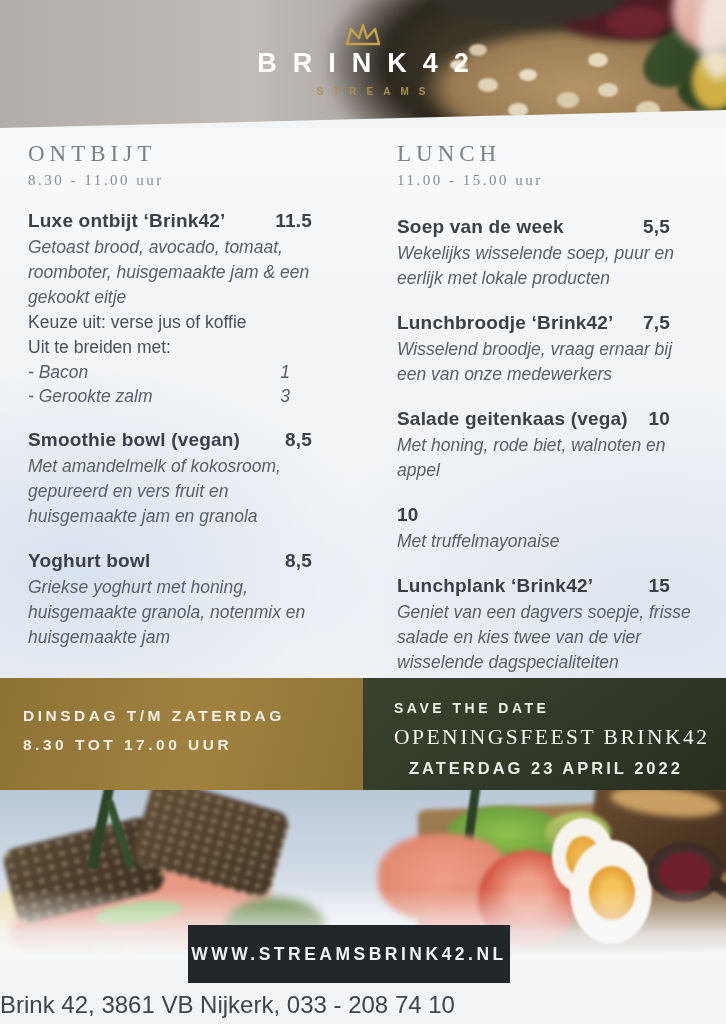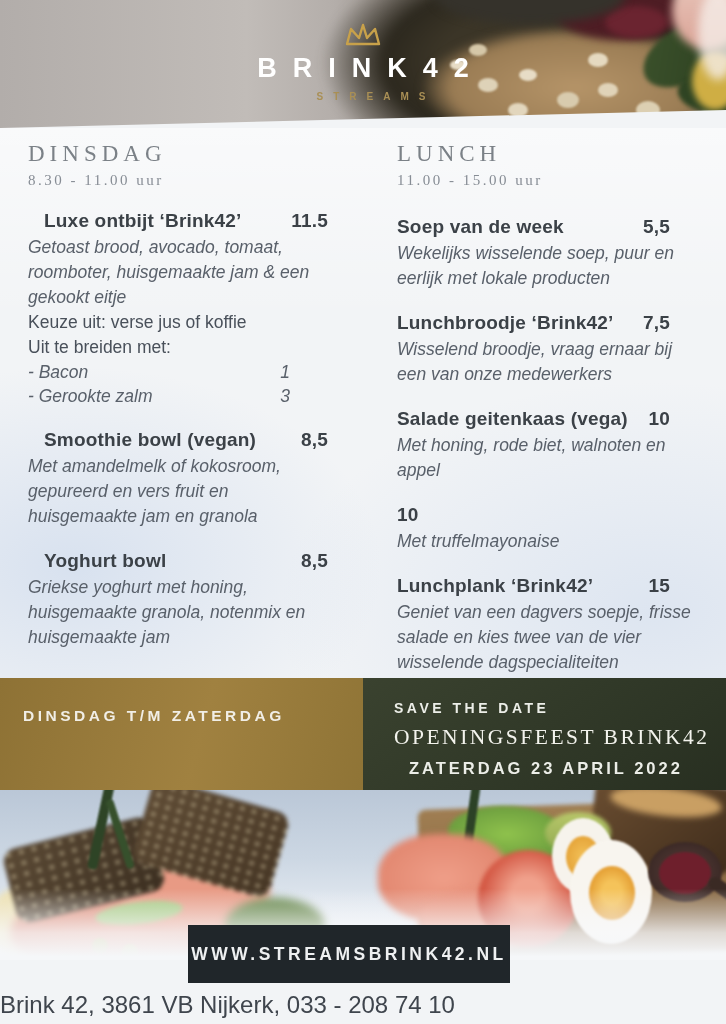--- a/index.html
+++ b/index.html
@@ -8,42 +8,42 @@
     background:#b6b1ae;font-family:"Liberation Sans",sans-serif;
     -webkit-font-smoothing:antialiased;
   }
   .d{position:absolute;border-radius:50%;}
 
   
   #header{position:absolute;top:0;left:0;width:726px;height:150px;overflow:hidden;
     background:linear-gradient(90deg,#b2adaa 0%,#c1bcb8 34%,#b4aeaa 46%,#a59e98 52%,#938b84 58%);}
   #header-photo{position:absolute;left:300px;top:0;width:426px;height:150px;}
   #logo{position:absolute;top:22px;left:0;width:726px;text-align:center;z-index:5;}
-  #brand{margin-top:5px;font-size:27px;font-weight:bold;letter-spacing:16px;padding-left:16px;color:#ffffff;}
+  #brand{font-size:27px;font-weight:bold;letter-spacing:16px;padding-left:16px;color:#ffffff;}
   #brand-sub{margin-top:7px;font-size:10px;font-weight:bold;letter-spacing:10px;padding-left:26px;color:#a98f55;}
 
   
   #paper{position:absolute;inset:0;background:#f2f4f6;
     clip-path:polygon(0 128px,726px 110px,726px 1024px,0 1024px);
     filter:drop-shadow(0 -3px 4px rgba(70,70,70,.4));}
   #paper-tint{position:absolute;left:0;top:128px;width:726px;height:550px;pointer-events:none;
     background:
       radial-gradient(430px 280px at 10% 80%, rgba(173,195,228,.38), transparent 72%),
       radial-gradient(520px 320px at 90% 88%, rgba(173,195,228,.30), transparent 72%),
       linear-gradient(180deg, rgba(255,255,255,.55), rgba(255,255,255,0) 35%);}
 
   
   .col{position:absolute;top:141px;}
   #col-ontbijt{left:28px;width:336px;}
   #col-lunch{left:397px;width:316px;}
   .section-title{font-family:"Liberation Serif",serif;font-size:23px;letter-spacing:5px;color:#7b8187;}
   .section-hours{font-family:"Liberation Serif",serif;font-size:15px;letter-spacing:2.5px;color:#878d95;margin-top:5px;}
   .item{margin-top:21px;}
   .row{display:flex;justify-content:space-between;align-items:baseline;}
-  #col-ontbijt .row{width:284px;margin-left:16px;}
+  #col-ontbijt .row{width:284px;}
   #col-lunch .row{width:273px;}
   .iname,.iprice{font-size:19px;font-weight:bold;color:#3b4147;letter-spacing:.2px;}
   .desc{font-style:italic;font-size:17.5px;line-height:25px;color:#59606a;margin-top:3px;}
   #col-ontbijt .desc{width:312px;}
   #col-lunch .desc{width:300px;}
   .plain{font-size:17.5px;line-height:25px;color:#49505a;}
   .addon{font-style:italic;font-size:17.5px;line-height:24px;color:#59606a;display:flex;justify-content:space-between;width:262px;}
 
   
   #banners{position:absolute;top:678px;left:0;width:726px;height:112px;display:flex;}
@@ -92,21 +92,21 @@
     </svg>
     <div id="brand">BRINK42</div>
     <div id="brand-sub">STREAMS</div>
   </div>
 </div>
 
 <div id="paper">
   <div id="paper-tint"></div>
 
   <div class="col" id="col-ontbijt">
-    <div class="section-title">DINSDAG</div>
+    <div class="section-title">ONTBIJT</div>
     <div class="section-hours">8.30 - 11.00 uur</div>
 
     <div class="item">
       <div class="row">
         <span class="iname">Luxe ontbijt ‘Brink42’</span>
         <span class="iprice">11.5</span>
       </div>
       <div class="desc">Getoast brood, avocado, tomaat, roomboter, huisgemaakte jam &amp; een gekookt eitje</div>
       <div class="plain">Keuze uit: verse jus of koffie</div>
       <div class="plain">Uit te breiden met:</div>
@@ -184,20 +184,21 @@
         <span class="iname">Lunchplank ‘Brink42’</span>
         <span class="iprice">15</span>
       </div>
       <div class="desc">Geniet van een dagvers soepje, frisse salade en kies twee van de vier wisselende dagspecialiteiten</div>
     </div>
   </div>
 
   <div id="banners">
     <div id="banner-gold">
       <div>DINSDAG T/M ZATERDAG</div>
+      <div>8.30 TOT 17.00 UUR</div>
     </div>
     <div id="banner-green">
       <div id="std-kicker">SAVE THE DATE</div>
       <div id="std-title">OPENINGSFEEST BRINK42</div>
       <div id="std-date">ZATERDAG 23 APRIL 2022</div>
     </div>
   </div>
 
   <div id="strip">
 

